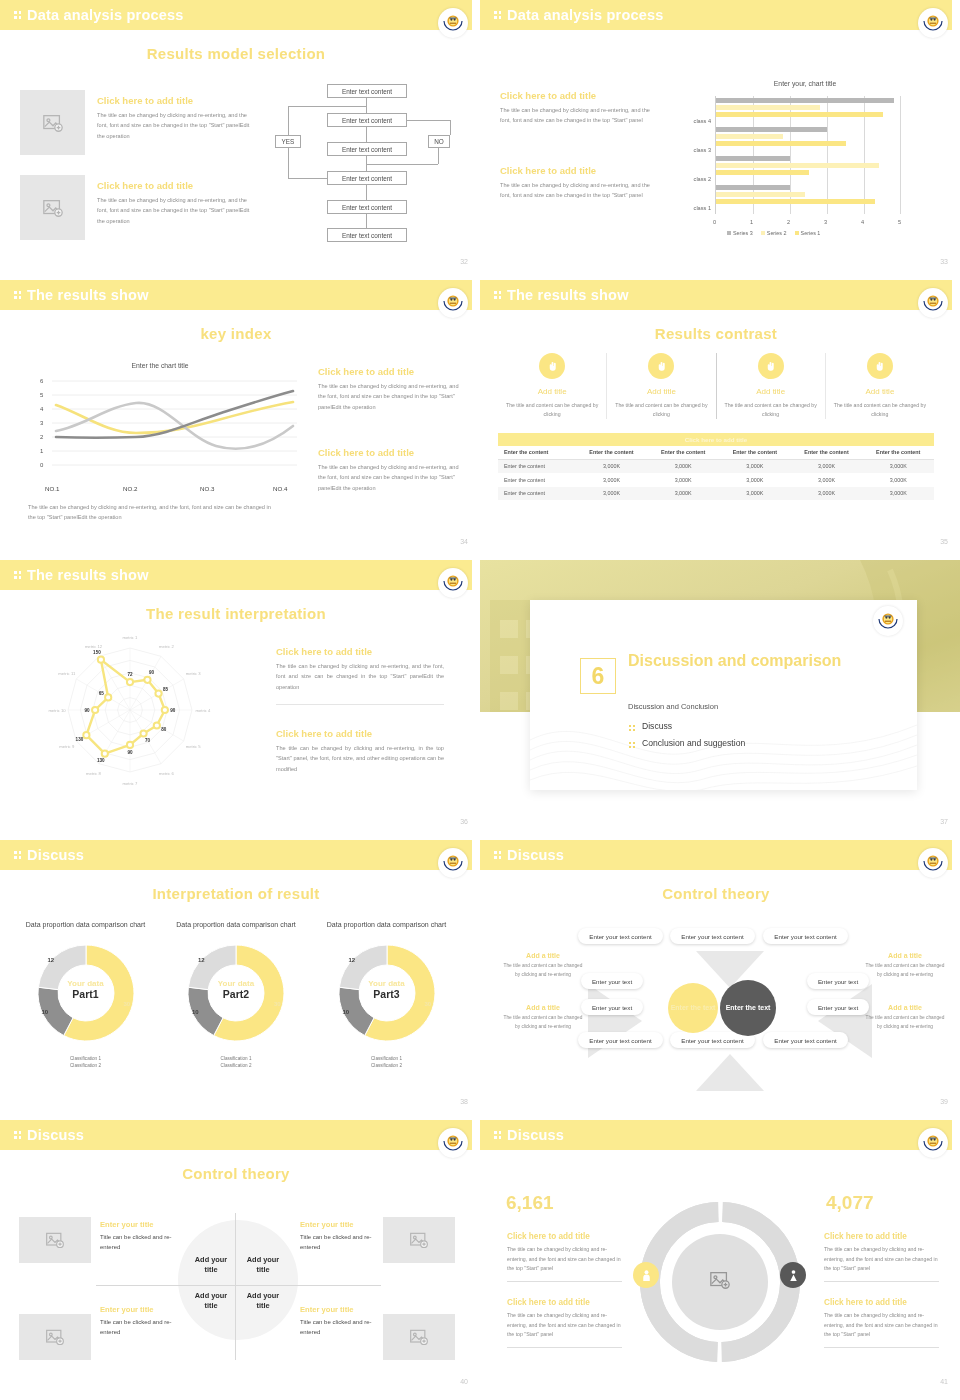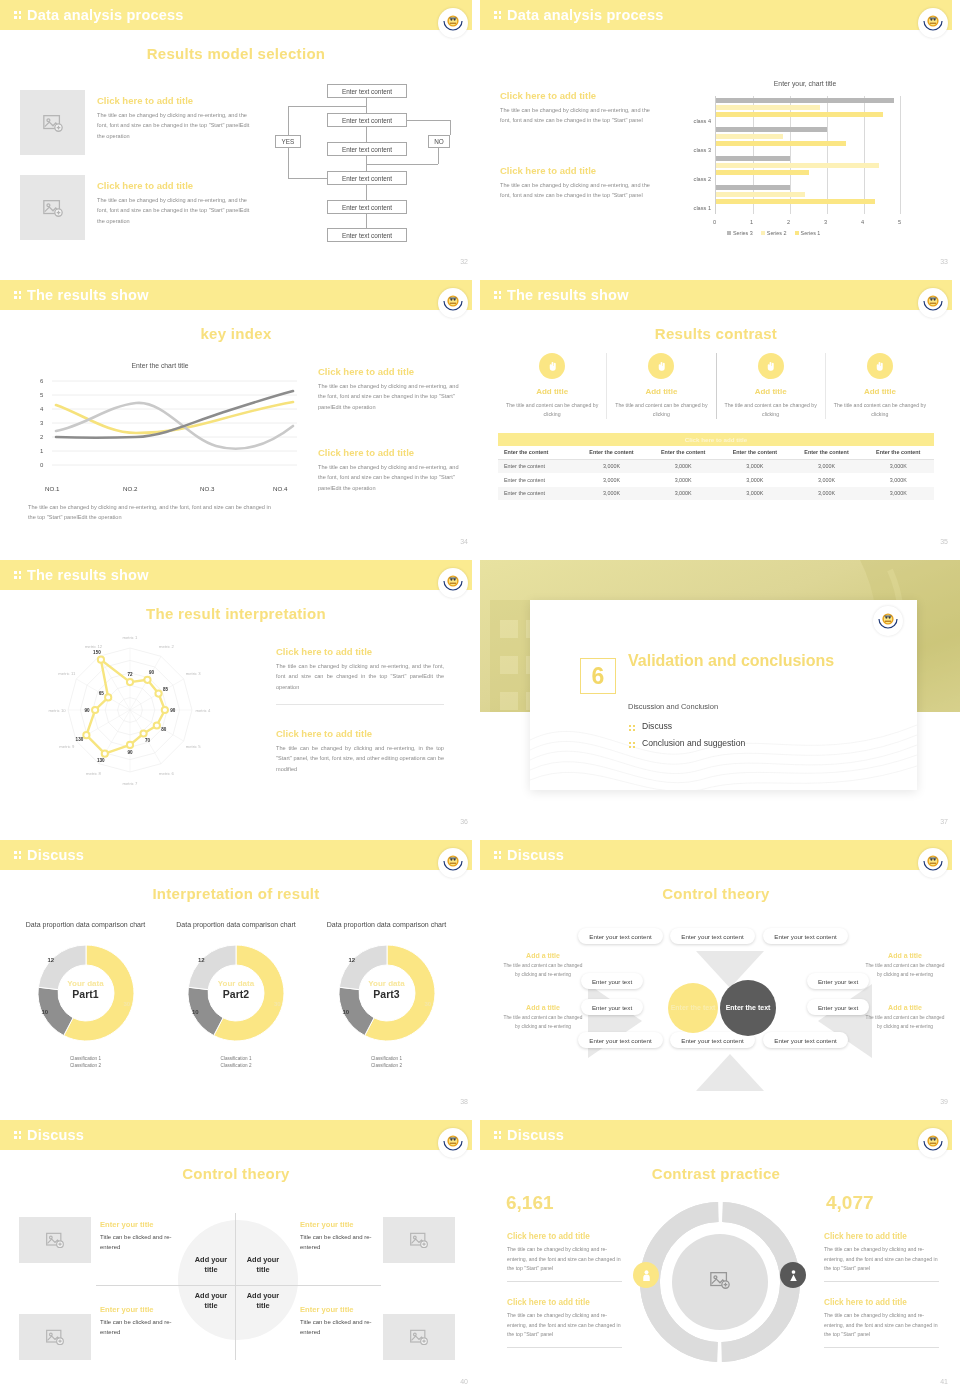--- a/index.html
+++ b/index.html
@@ -105,21 +105,21 @@
   .lc-yt { position: absolute; font-size: 6px; color: #555; }
   .lc-xt { position: absolute; font-size: 6.2px; color: #444; }
 
   
   .rc-col { text-align: center; }
   .rc-circ {
     width: 26px; height: 26px; border-radius: 50%;
     background: #fbe684; margin: 0 auto 8px;
     display: flex; align-items: center; justify-content: center;
   }
-  .rc-t { font-size: 8px; font-weight: bold; color: #f3d96f; margin-bottom: 5px; }
+  .rc-t { font-size: 8px; font-weight: normal; color: #f3d96f; margin-bottom: 5px; }
   .rc-b { font-size: 5.2px; color: #8d8d8d; line-height: 1.75; }
   .tbl { position: absolute; left: 18px; top: 153px; width: 436px; }
   .tbl-hd {
     background: #fbeb90; height: 13px;
     display: flex; align-items: center; justify-content: center;
     font-size: 6.2px; font-weight: bold; color: #fdf6d0;
   }
   .tbl-row { display: flex; height: 13.5px; align-items: center; }
   .tbl-row.head { border-bottom: 1px solid #e2e2e2; }
   .tbl-row.alt { background: #f6f6f6; }
@@ -639,21 +639,21 @@
           <path d="M2 9 a9 9 0 0 0 18 0" fill="none" stroke="#203a78" stroke-width="1.2"></path>
           <circle cx="11" cy="9" r="5.6" fill="#e8a21c"></circle>
             <circle cx="11" cy="9" r="4.2" fill="#fbe684"></circle>
           <circle cx="9.4" cy="7.6" r="1.1" fill="#3b3b3b"></circle>
             <circle cx="12.6" cy="7.6" r="1.1" fill="#3b3b3b"></circle>
           <path d="M8 10.6 h6 v1.3 h-6 z" fill="#b8791c"></path>
             <path d="M7.6 5.6 h6.8 v1 h-6.8 z" fill="#203a78"></path>
         </svg>
       </div>
       <div class="div-num" style="left:50px;top:58px;">6</div>
-      <div class="div-h" style="left:98px;top:52px;">Validation and conclusions</div>
+      <div class="div-h" style="left:98px;top:52px;">Discussion and comparison</div>
       <div class="div-sub" style="left:98px;top:102px;">Discussion and Conclusion</div>
       <div class="bdots" style="left:99px;top:125px;">
           <i></i>
           <i></i>
           <i></i>
           <i></i>
         </div>
       <div class="div-li" style="left:112px;top:121px;">Discuss</div>
       <div class="bdots" style="left:99px;top:142px;">
           <i></i>
@@ -930,21 +930,20 @@
         <circle cx="11" cy="11" r="10.5" fill="#fff"></circle>
         <path d="M2 9 a9 9 0 0 0 18 0" fill="none" stroke="#203a78" stroke-width="1.2"></path>
         <circle cx="11" cy="9" r="5.6" fill="#e8a21c"></circle>
           <circle cx="11" cy="9" r="4.2" fill="#fbe684"></circle>
         <circle cx="9.4" cy="7.6" r="1.1" fill="#3b3b3b"></circle>
           <circle cx="12.6" cy="7.6" r="1.1" fill="#3b3b3b"></circle>
         <path d="M8 10.6 h6 v1.3 h-6 z" fill="#b8791c"></path>
           <path d="M7.6 5.6 h6.8 v1 h-6.8 z" fill="#203a78"></path>
       </svg>
     </div>
-    <div class="s-title">Contrast practice</div>
 
     <div class="big-num" style="position:absolute;left:26px;top:72px">6,161</div>
     <div class="big-num" style="position:absolute;left:346px;top:72px">4,077</div>
 
     <div style="position:absolute;left:27px;top:112px;width:115px">
       <div class="cp-t">Click here to add title</div>
       <div class="cp-b">The title can be changed by clicking and re-entering, and the font and size can be changed in the top "Start" panel</div>
       <div class="cp-rule"></div>
     </div>
     <div style="position:absolute;left:27px;top:178px;width:115px">

